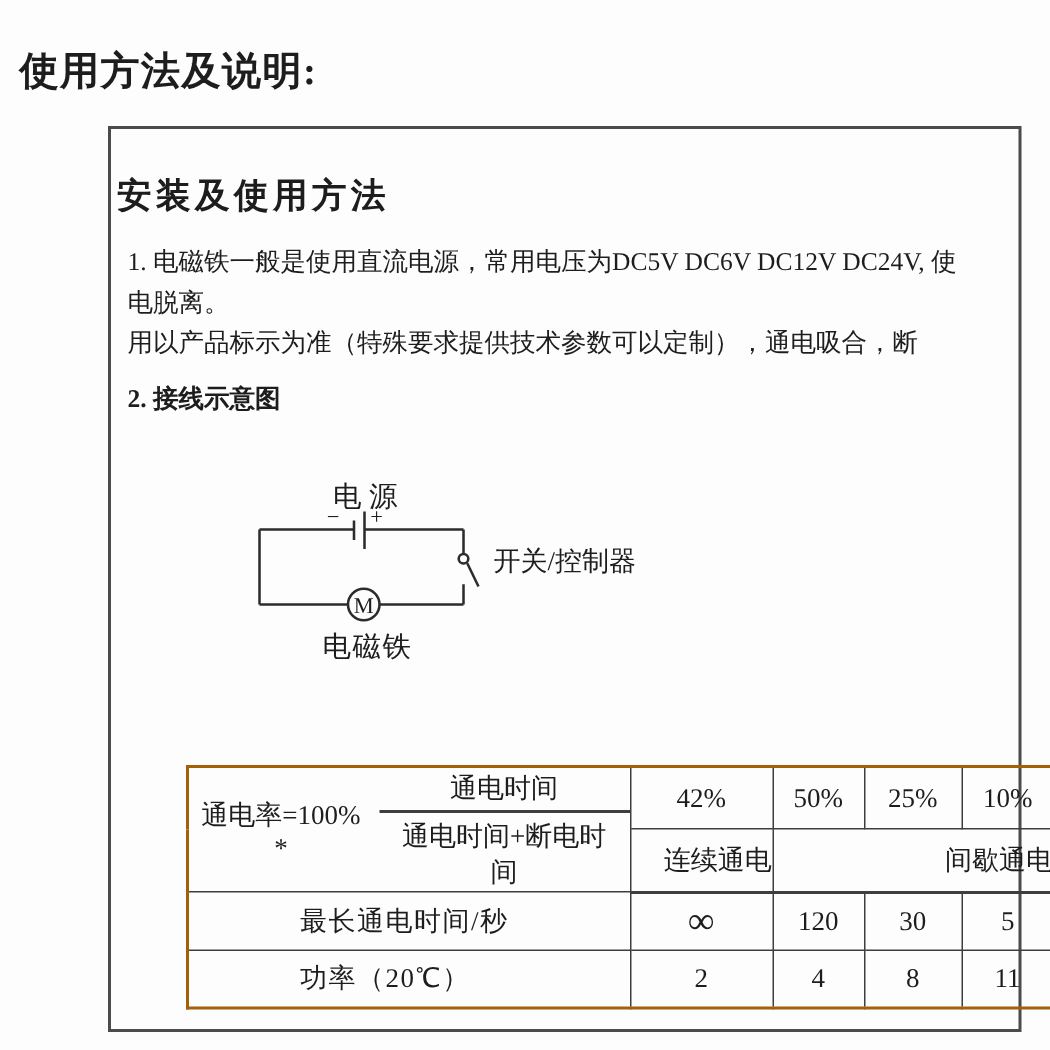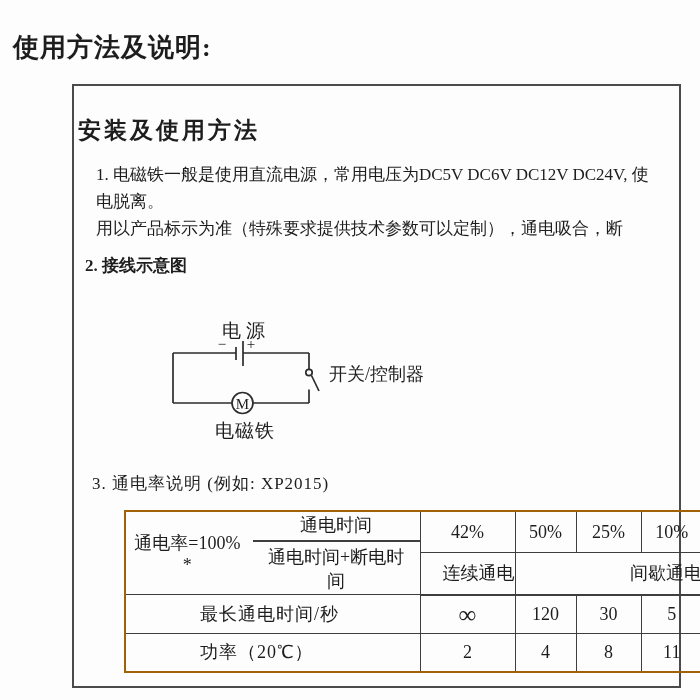--- a/index.html
+++ b/index.html
@@ -11,21 +11,21 @@
     position:absolute;left:13px;top:30px;font-size:26px;font-weight:bold;letter-spacing:1px;
   }
   .content-box{
     position:absolute;left:72px;top:84px;width:605px;height:600px;
     border:2px solid #4b4b4b;background:transparent;
   }
   .box-heading{
     position:absolute;left:4px;top:29px;font-size:23px;font-weight:bold;letter-spacing:3px;
   }
   .para{
-    position:absolute;left:22px;top:75px;font-size:17px;line-height:27px;white-space:nowrap;
+    position:absolute;left:11px;top:75px;font-size:17px;line-height:27px;white-space:nowrap;
   }
   .sec-title{position:absolute;font-size:17px;white-space:nowrap;}
   .sec2{left:11px;top:168px;font-weight:bold;}
   .sec3{left:18px;top:386px;letter-spacing:1px;}
   .diagram{position:absolute;left:91px;top:229px;}
   .diagram text{fill:#1d1d1d;font-family:"Liberation Serif","DejaVu Serif",serif;}
   .duty-table{
     position:absolute;left:13px;top:424px;border-collapse:collapse;table-layout:fixed;
     width:578px;font-size:18px;
   }
@@ -78,21 +78,20 @@
         <circle cx="144" cy="57.5" r="3.2"></circle>
         <line x1="146.5" y1="60.5" x2="154" y2="76"></line>
         <path d="M144 74.5 V88"></path>
       </g>
 
       <text x="77.5" y="93.5" font-size="15" text-anchor="middle">M</text>
       <text x="164" y="65" font-size="18">开关/控制器</text>
       <text x="50" y="122" font-size="19" letter-spacing="1">电磁铁</text>
     </svg>
 
-    <div class="sec-title sec3">3. 通电率说明 (例如: XP2015)</div>
 
     <table class="duty-table">
       <colgroup>
         <col style="width:295px">
           <col style="width:95px">
           <col style="width:61px">
           <col style="width:65px">
           <col style="width:62px">
       </colgroup>
       <tbody>

